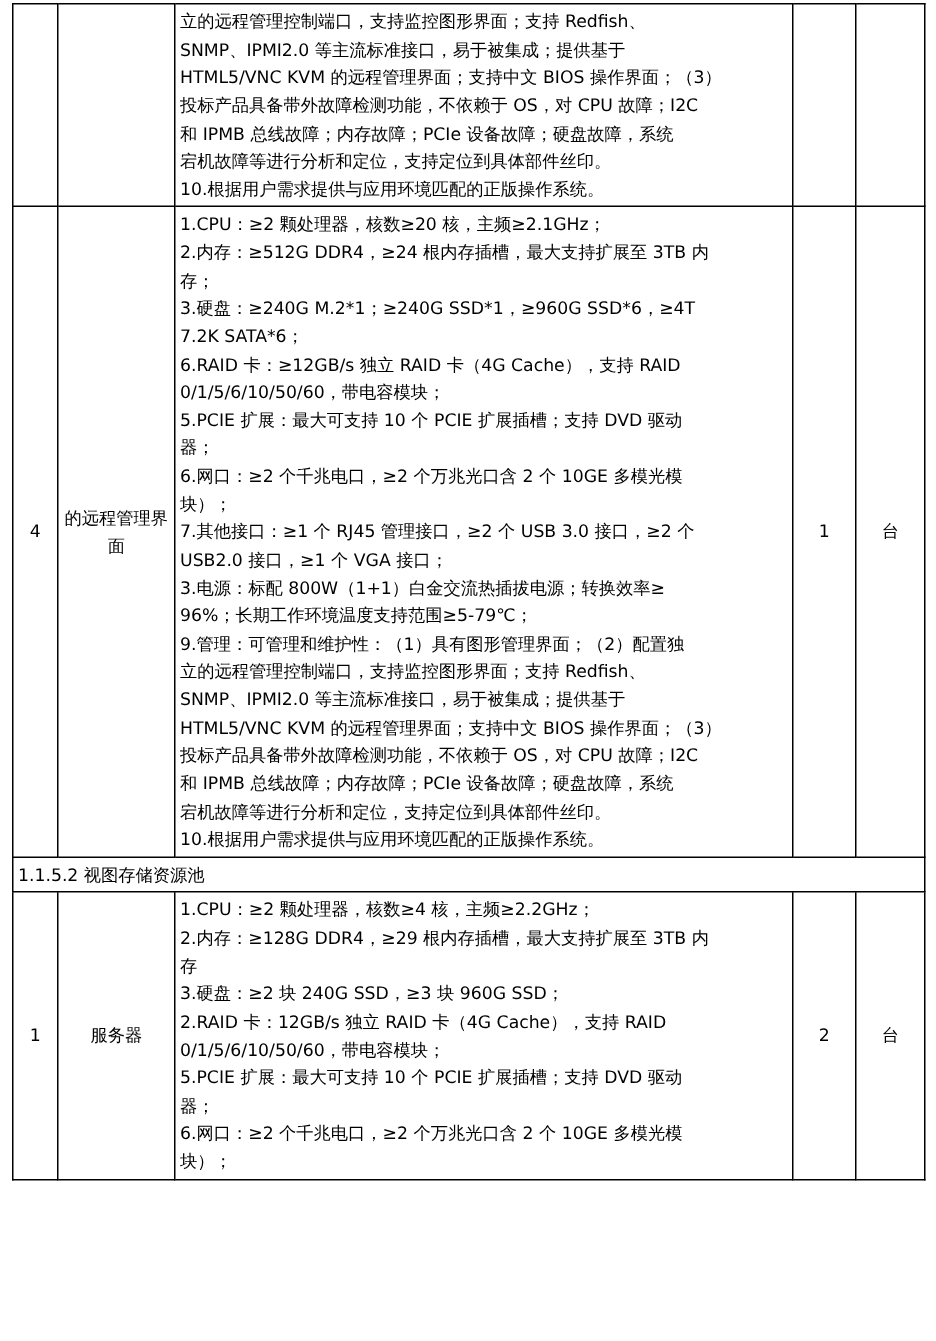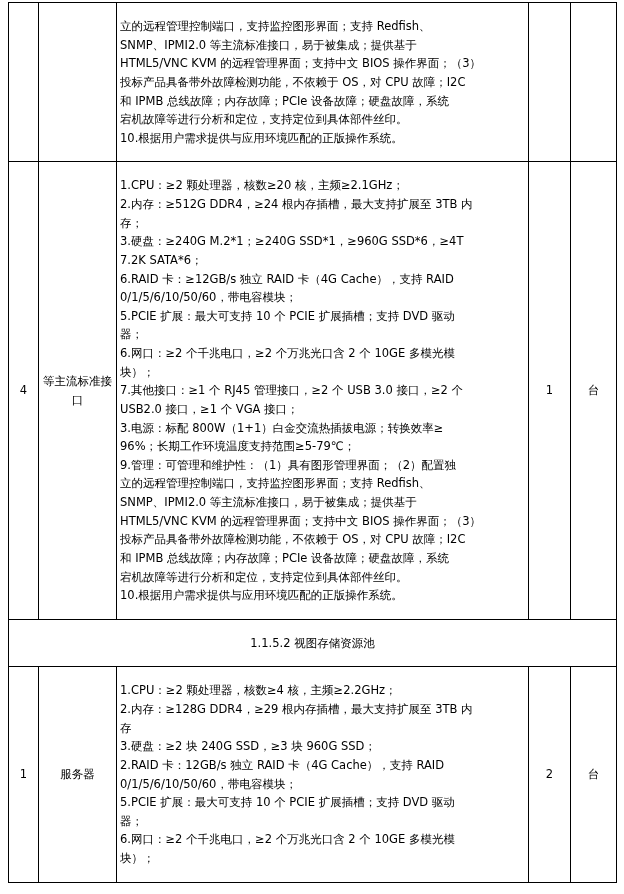--- a/index.html
+++ b/index.html
@@ -23,21 +23,21 @@
   }
   table.spec {
     width: 608px;
     border-collapse: collapse;
     table-layout: fixed;
     margin-top: 2px;
   }
   table.spec td {
     border: 1px solid #000000;
     vertical-align: middle;
-    padding: 14px 3px;
+    padding: 2px 3px;
     font-size: 11.5px;
     line-height: 1.62;
     word-break: break-all;
   }
   col.c-no    { width: 30px; }
   col.c-name  { width: 78px; }
   col.c-spec  { width: 412px; }
   col.c-qty   { width: 42px; }
   col.c-unit  { width: 46px; }
 
@@ -47,21 +47,21 @@
   td.name {
     text-align: center;
     padding: 2px 6px;
   }
   td.spec {
     text-align: left;
     vertical-align: top;
     padding: 3px 5px 5px 5px;
   }
   td.section {
-    text-align: center;
+    text-align: left;
     padding: 3px 5px;
     font-size: 11.5px;
   }
   .line {
     display: block;
     white-space: normal;
   }
   
   .clip-top td {
     border-top: 1px solid #000000;
@@ -92,21 +92,21 @@
           <span class="line">和 IPMB 总线故障；内存故障；PCIe 设备故障；硬盘故障，系统</span>
           <span class="line">宕机故障等进行分析和定位，支持定位到具体部件丝印。</span>
           <span class="line">10.根据用户需求提供与应用环境匹配的正版操作系统。</span>
         </td>
         <td class="qty"></td>
         <td class="unit"></td>
       </tr>
 
       <tr>
         <td class="no">4</td>
-        <td class="name">等主流标准接口</td>
+        <td class="name">的远程管理界面</td>
         <td class="spec">
           <span class="line">1.CPU：≥2 颗处理器，核数≥20 核，主频≥2.1GHz；</span>
           <span class="line">2.内存：≥512G DDR4，≥24 根内存插槽，最大支持扩展至 3TB 内</span>
           <span class="line">存；</span>
           <span class="line">3.硬盘：≥240G M.2*1；≥240G SSD*1，≥960G SSD*6，≥4T</span>
           <span class="line">7.2K SATA*6；</span>
           <span class="line">6.RAID 卡：≥12GB/s 独立 RAID 卡（4G Cache），支持 RAID</span>
           <span class="line">0/1/5/6/10/50/60，带电容模块；</span>
           <span class="line">5.PCIE 扩展：最大可支持 10 个 PCIE 扩展插槽；支持 DVD 驱动</span>
           <span class="line">器；</span>

